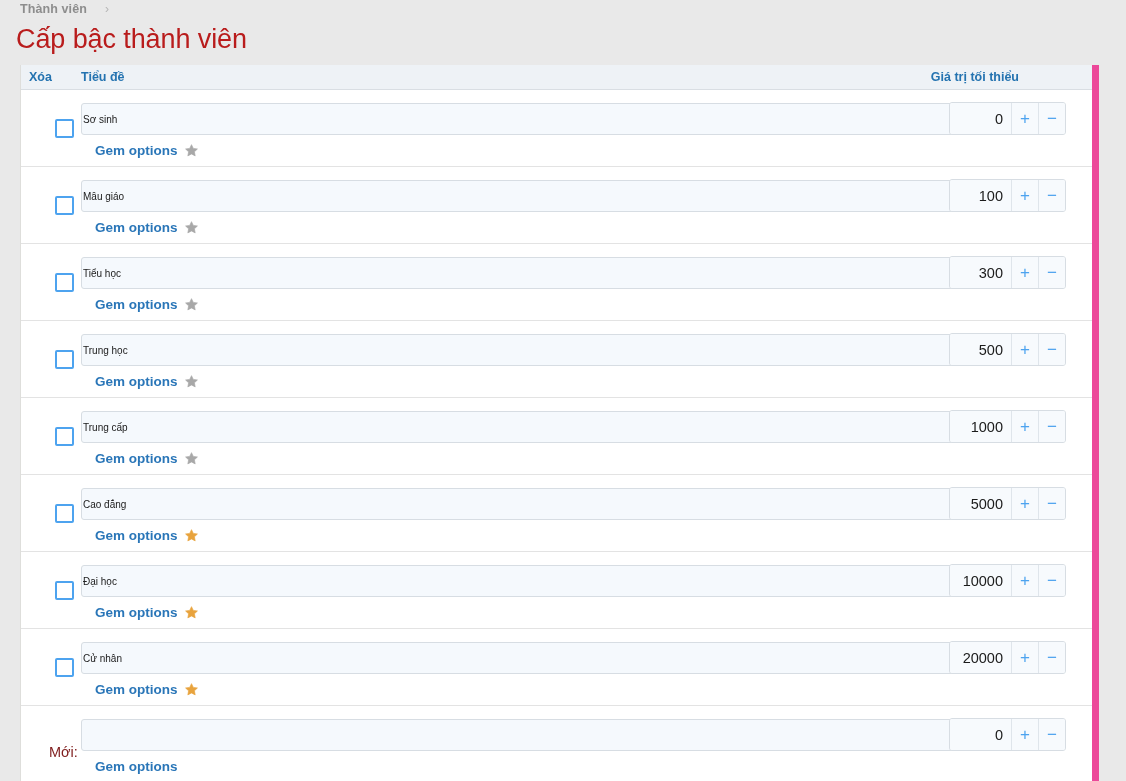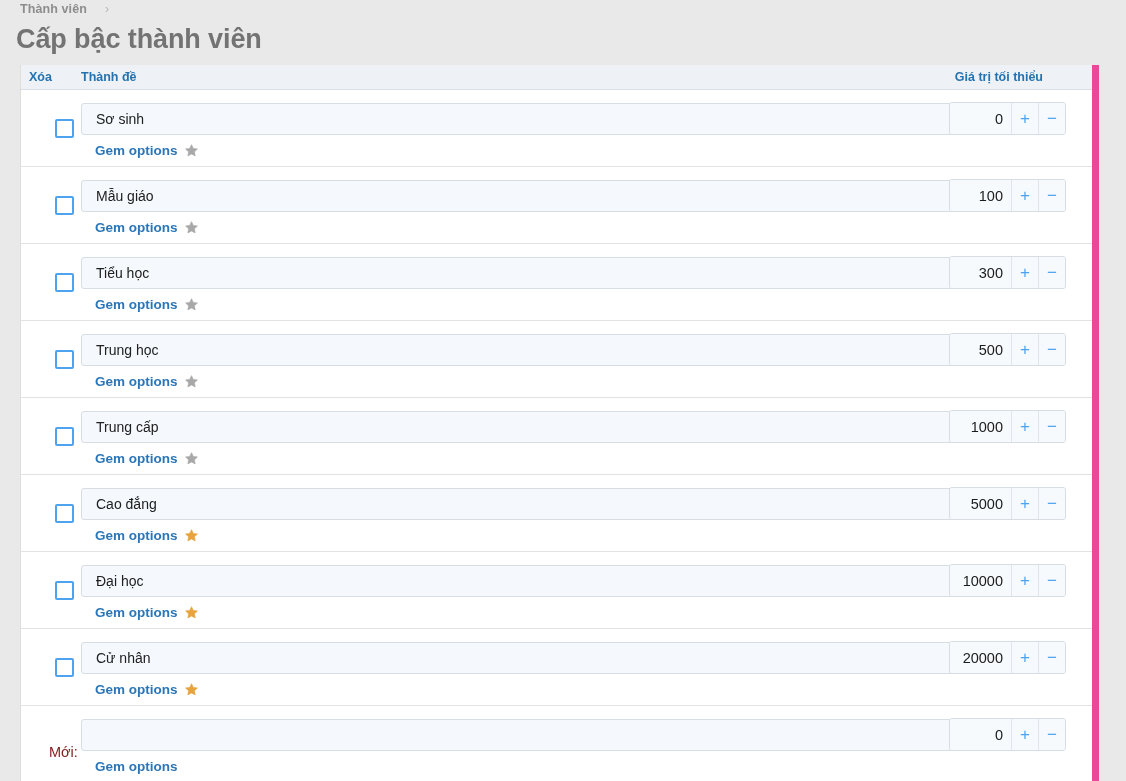--- a/index.html
+++ b/index.html
@@ -39,22 +39,22 @@
     font-weight: normal;
     font-size: 12px;
   }
 
   
   .page-title {
     position: absolute;
     left: 16px;
     top: 22px;
     font-size: 27px;
-    font-weight: bold;
-    color: #737373;
+    font-weight: normal;
+    color: #b91c1c;
     line-height: 34px;
     letter-spacing: -.1px;
   }
 
   
   .panel {
     position: absolute;
     left: 20px;
     top: 65px;
     width: 1079px;
@@ -77,21 +77,21 @@
     top: 0;
     height: 25px;
     line-height: 25px;
     font-size: 12.5px;
     font-weight: bold;
     color: #2473b0;
     white-space: nowrap;
   }
   .th-xoa    { left: 8px; }
   .th-tieude { left: 60px; }
-  .th-gia    { right: 49px; }
+  .th-gia    { right: 73px; }
 
   
   .row {
     position: relative;
     height: 77px;
     border-bottom: 1px solid #e3e3e3;
     background: #ffffff;
   }
   .row:last-child { border-bottom: none; }
 
@@ -134,23 +134,23 @@
   .title-input {
     position: absolute;
     left: 0;
     top: 13px;
     width: 880px;
     height: 32px;
     background: #f5f9fd;
     border: 1px solid #d7dde3;
     border-radius: 3px;
     font-family: "Liberation Sans", sans-serif;
-    font-size: 14px;
+    font-size: 10px;
     color: #202020;
-    padding: 0 14px;
+    padding: 0 1px;
     outline: none;
   }
   .title-input::placeholder { color: #9aa2aa; }
 
   .gem-line {
     position: absolute;
     left: 14px;
     top: 50px;
     display: flex;
     align-items: flex-end;
@@ -224,21 +224,21 @@
     <span class="crumb">Thành viên</span>
     <span class="sep">›</span>
   </div>
 
   <div class="page-title">Cấp bậc thành viên</div>
 
   <div class="panel">
 
     <div class="thead">
       <div class="th th-xoa">Xóa</div>
-      <div class="th th-tieude">Thành đề</div>
+      <div class="th th-tieude">Tiểu đề</div>
       <div class="th th-gia">Giá trị tối thiểu</div>
     </div>
 
     <div id="rows">
         <div class="row">
           <div class="cell-check">
             <div class="checkbox"></div>
           </div>
           <div class="cell-title">
             <input type="text" class="title-input" value="Sơ sinh" style="">

